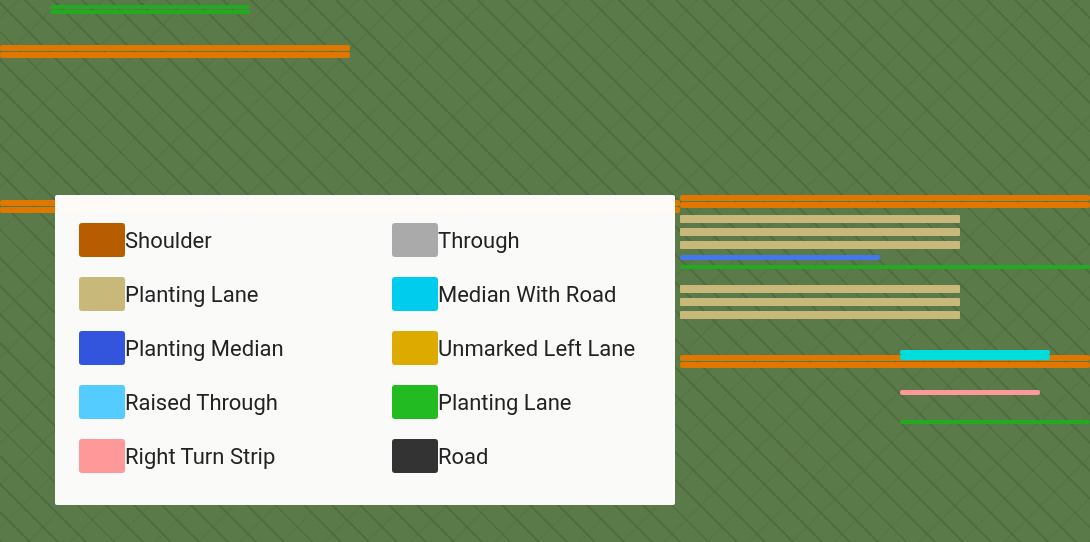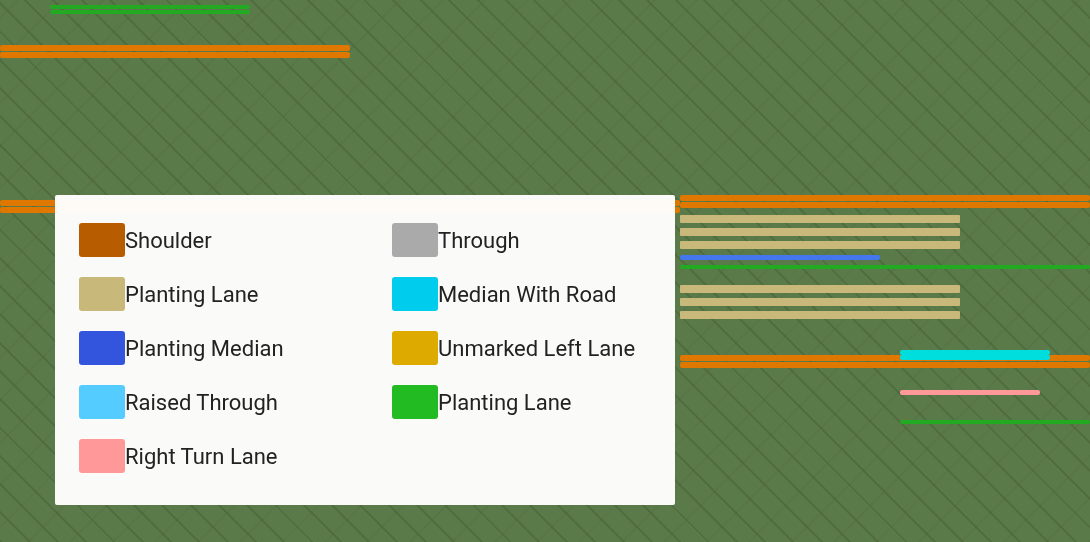--- a/index.html
+++ b/index.html
@@ -158,34 +158,38 @@
       <div class="legend-item">
         <div class="legend-swatch" style="background: rgb(51, 85, 221);"></div>
         <span class="legend-label">Planting Median</span>
       </div>
       <div class="legend-item">
         <div class="legend-swatch" style="background: rgb(85, 204, 255);"></div>
         <span class="legend-label">Raised Through</span>
       </div>
       <div class="legend-item">
         <div class="legend-swatch" style="background: rgb(255, 153, 153);"></div>
-        <span class="legend-label">Right Turn Lane</span>
+        <span class="legend-label">Right Turn Strip</span>
       </div>
     </div>
     <div>
       <div class="legend-item">
         <div class="legend-swatch" style="background: rgb(170, 170, 170);"></div>
         <span class="legend-label">Through</span>
       </div>
       <div class="legend-item">
         <div class="legend-swatch" style="background: rgb(0, 204, 238);"></div>
         <span class="legend-label">Median With Road</span>
       </div>
       <div class="legend-item">
         <div class="legend-swatch" style="background: rgb(221, 170, 0);"></div>
         <span class="legend-label">Unmarked Left Lane</span>
       </div>
       <div class="legend-item">
         <div class="legend-swatch" style="background: rgb(34, 187, 34);"></div>
         <span class="legend-label">Planting Lane</span>
       </div>
+      <div class="legend-item">
+        <div class="legend-swatch" style="background: rgb(51, 51, 51);"></div>
+        <span class="legend-label">Road</span>
+      </div>
     </div>
   </div>
 
 </body></html>

